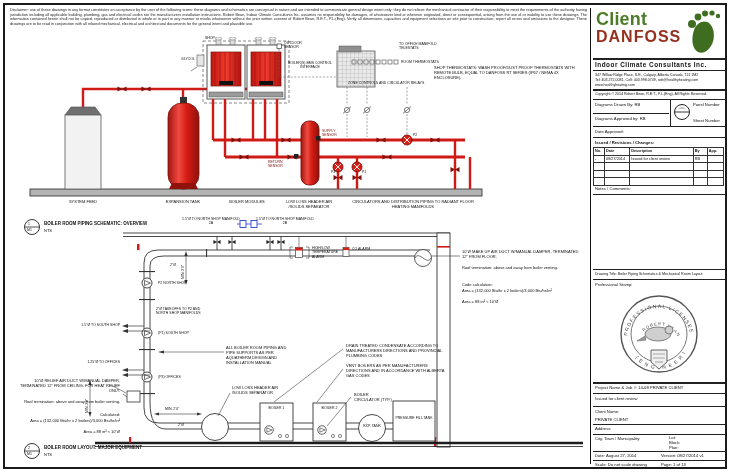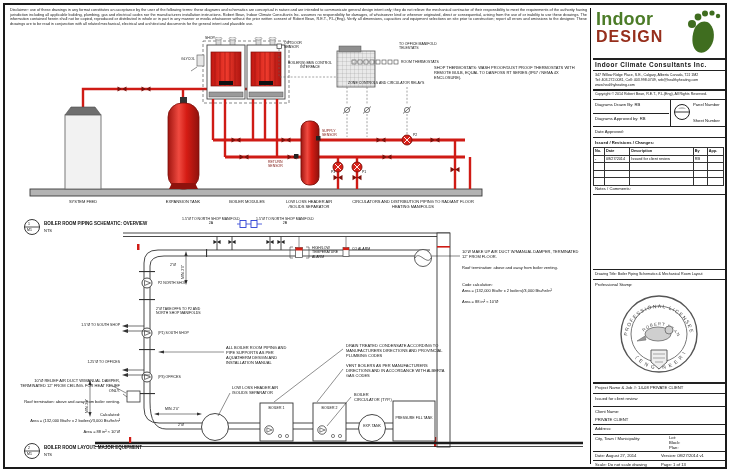--- a/index.html
+++ b/index.html
@@ -333,22 +333,22 @@
     <div class="lb t35 c" style="left:304px;top:369px;width:31px;">BOILER 2</div>
     <div class="lb t35 c" style="left:349px;top:387px;width:26px;">EXP. TANK</div>
     <div class="lb t35 c" style="left:385px;top:379px;width:38px;">PRESSURE FILL TANK</div>
     <div class="lb t35" style="left:18px;top:408.5px;width:8px;">2</div>
     <div class="lb t35" style="left:17px;top:415px;width:11px;">M1</div>
     <div class="lb t45 b" style="left:34px;top:408px;width:160px;">BOILER ROOM LAYOUT: MAJOR EQUIPMENT</div>
     <div class="lb" style="left:34px;top:414.5px;width:30px;">NTS</div>
   </div>
 
   <div class="col">
-    <div class="logo-healthy">Indoor</div>
-    <div class="logo-heating">DESIGN</div>
+    <div class="logo-healthy">Client</div>
+    <div class="logo-heating">DANFOSS</div>
     <svg style="position:absolute;right:5px;top:2px;" width="38" height="46" viewBox="0 0 38 46">
       <path d="M14,42 C8,39 7,29 10,20 C13,12 21,9 26,14 C31,19 31,30 27,36 C23,42 19,44 14,42 Z" fill="#3f6d1f"></path>
       <circle cx="8" cy="14" r="4" fill="#3f6d1f"></circle>
       <circle cx="14" cy="7" r="3.4" fill="#3f6d1f"></circle>
       <circle cx="21" cy="3.5" r="3" fill="#3f6d1f"></circle>
       <circle cx="28" cy="3" r="2.6" fill="#3f6d1f"></circle>
       <circle cx="34" cy="6" r="2.2" fill="#3f6d1f"></circle>
     </svg>
     <div class="hl hlt" style="top:50px;"></div>
     <div class="ct b" style="left:4px;top:52.5px;font-size:6.4px;letter-spacing:.5px;">Indoor Climate Consultants Inc.</div>

